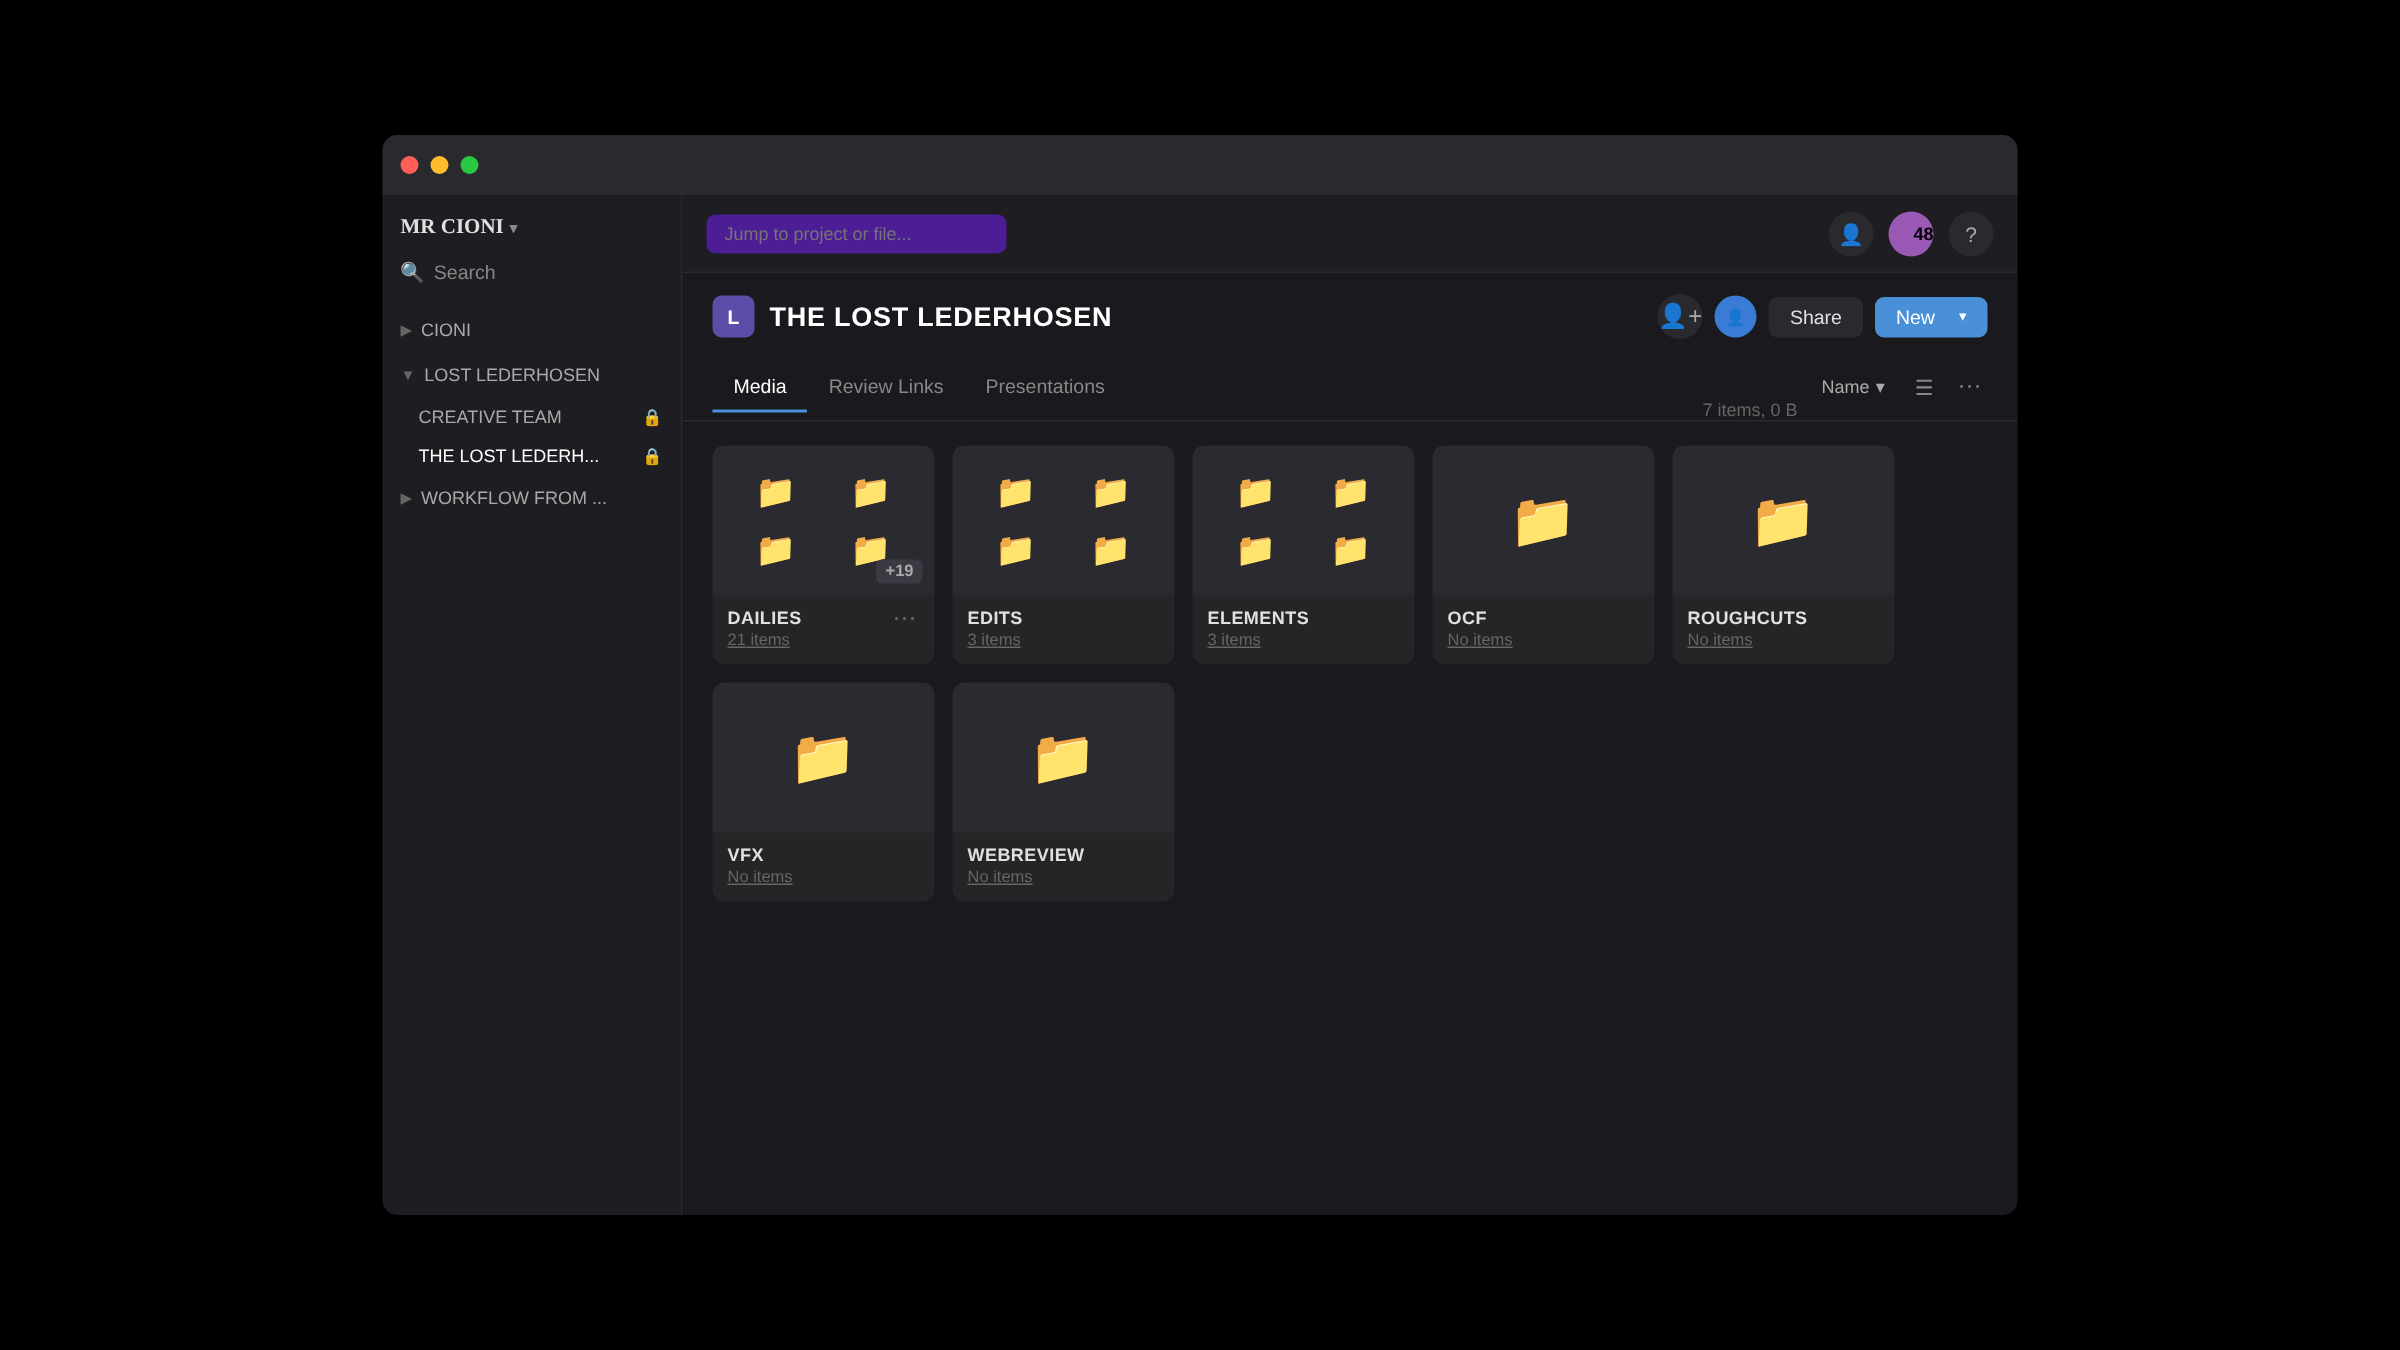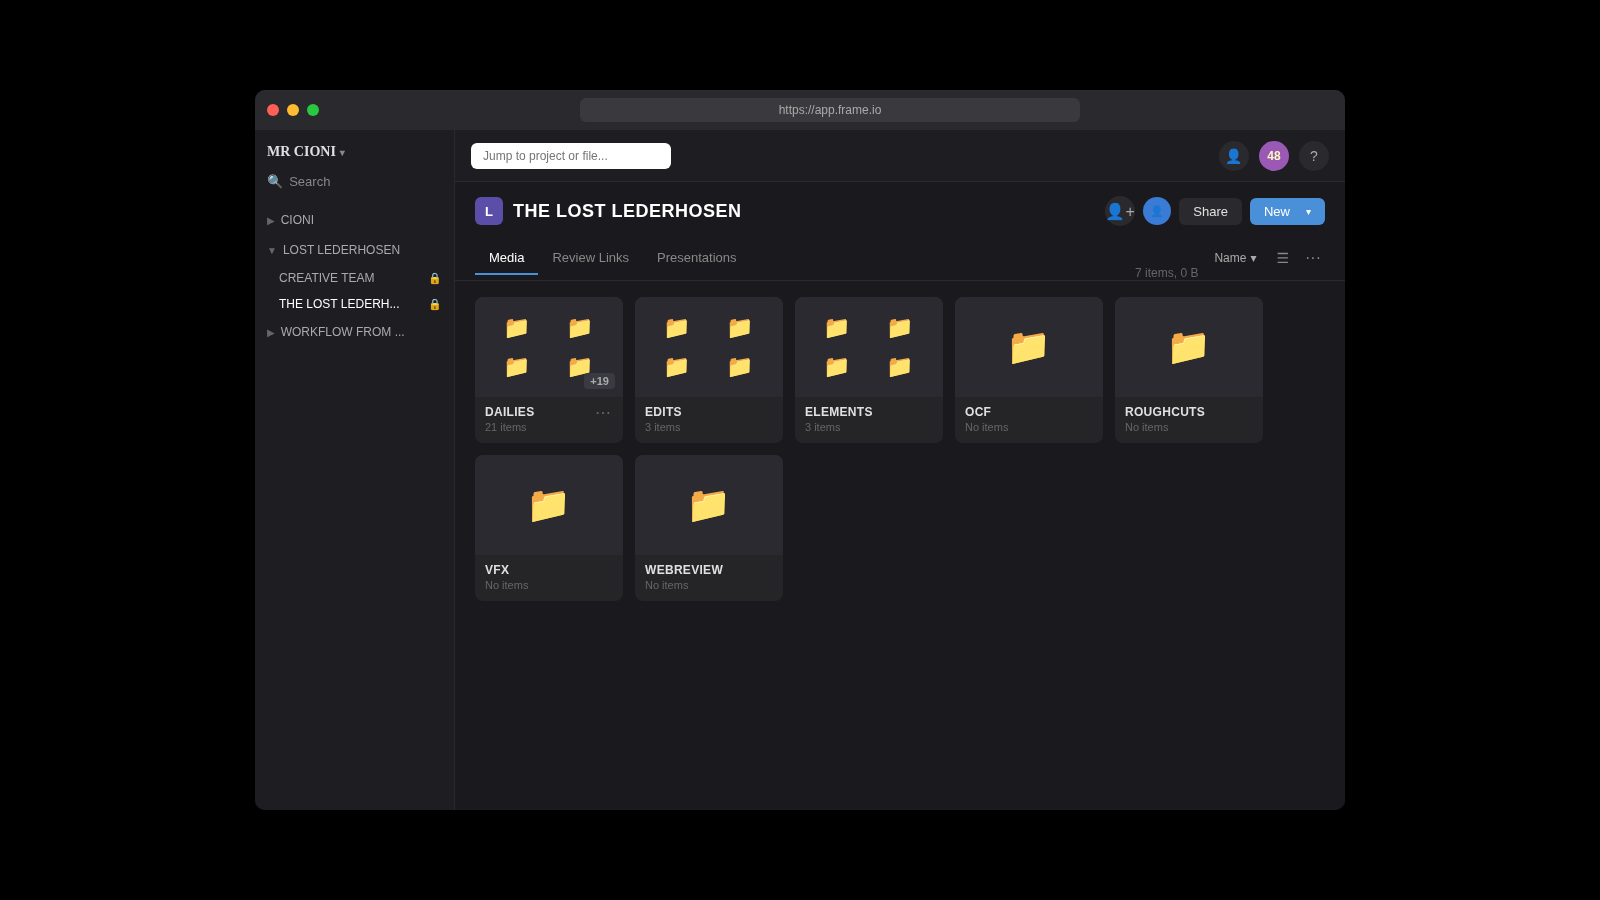--- a/index.html
+++ b/index.html
@@ -175,21 +175,21 @@
       padding: 0 16px;
       border-bottom: 1px solid #2a2a2e;
       flex-shrink: 0;
     }
     .top-bar-left {
       display: flex;
       align-items: center;
       gap: 12px;
     }
     .jump-to-input {
-      background: #ffffff;
+      background: #4c1d95;
       border: none;
       border-radius: 6px;
       color: #888;
       font-size: 12px;
       padding: 6px 12px;
       width: 200px;
       cursor: pointer;
     }
     .top-bar-right {
       display: flex;
@@ -203,26 +203,26 @@
       display: flex;
       align-items: center;
       justify-content: center;
       cursor: pointer;
       color: #aaa;
       font-size: 14px;
       border: none;
     }
     .notification-badge {
       background: #9b59b6;
-      color: #fef9c3;
+      color: #000000;
       border-radius: 50%;
       width: 30px; height: 30px;
       display: flex;
       align-items: center;
-      justify-content: center;
+      justify-content: flex-end;
       font-size: 12px;
       font-weight: 600;
       cursor: pointer;
     }
 
     
     .project-header {
       display: flex;
       align-items: center;
       justify-content: space-between;
@@ -436,20 +436,21 @@
     .folder-name {
       color: #e0e0e0;
       font-size: 12px;
       font-weight: 600;
       letter-spacing: 0.3px;
     }
     .folder-items {
       color: #666;
       font-size: 11px;
       margin-top: 2px;
+      text-decoration: underline;
     }
     .folder-more-btn {
       background: none;
       border: none;
       color: #666;
       cursor: pointer;
       font-size: 16px;
       padding: 0 2px;
       line-height: 1;
     }
@@ -466,23 +467,20 @@
   </style>
 </head>
 <body>
 
 <div class="browser-window">
 
   <div class="browser-chrome">
     <div class="traffic-light red"></div>
     <div class="traffic-light yellow"></div>
     <div class="traffic-light green"></div>
-    <div class="address-bar">
-      <span>https://app.frame.io</span>
-    </div>
   </div>
 
   <div class="app-layout">
 
     <div class="sidebar">
 
       <div class="sidebar-header">
         <div class="workspace-name">
           <span>MR CIONI</span>
           <span class="chevron">▾</span>

